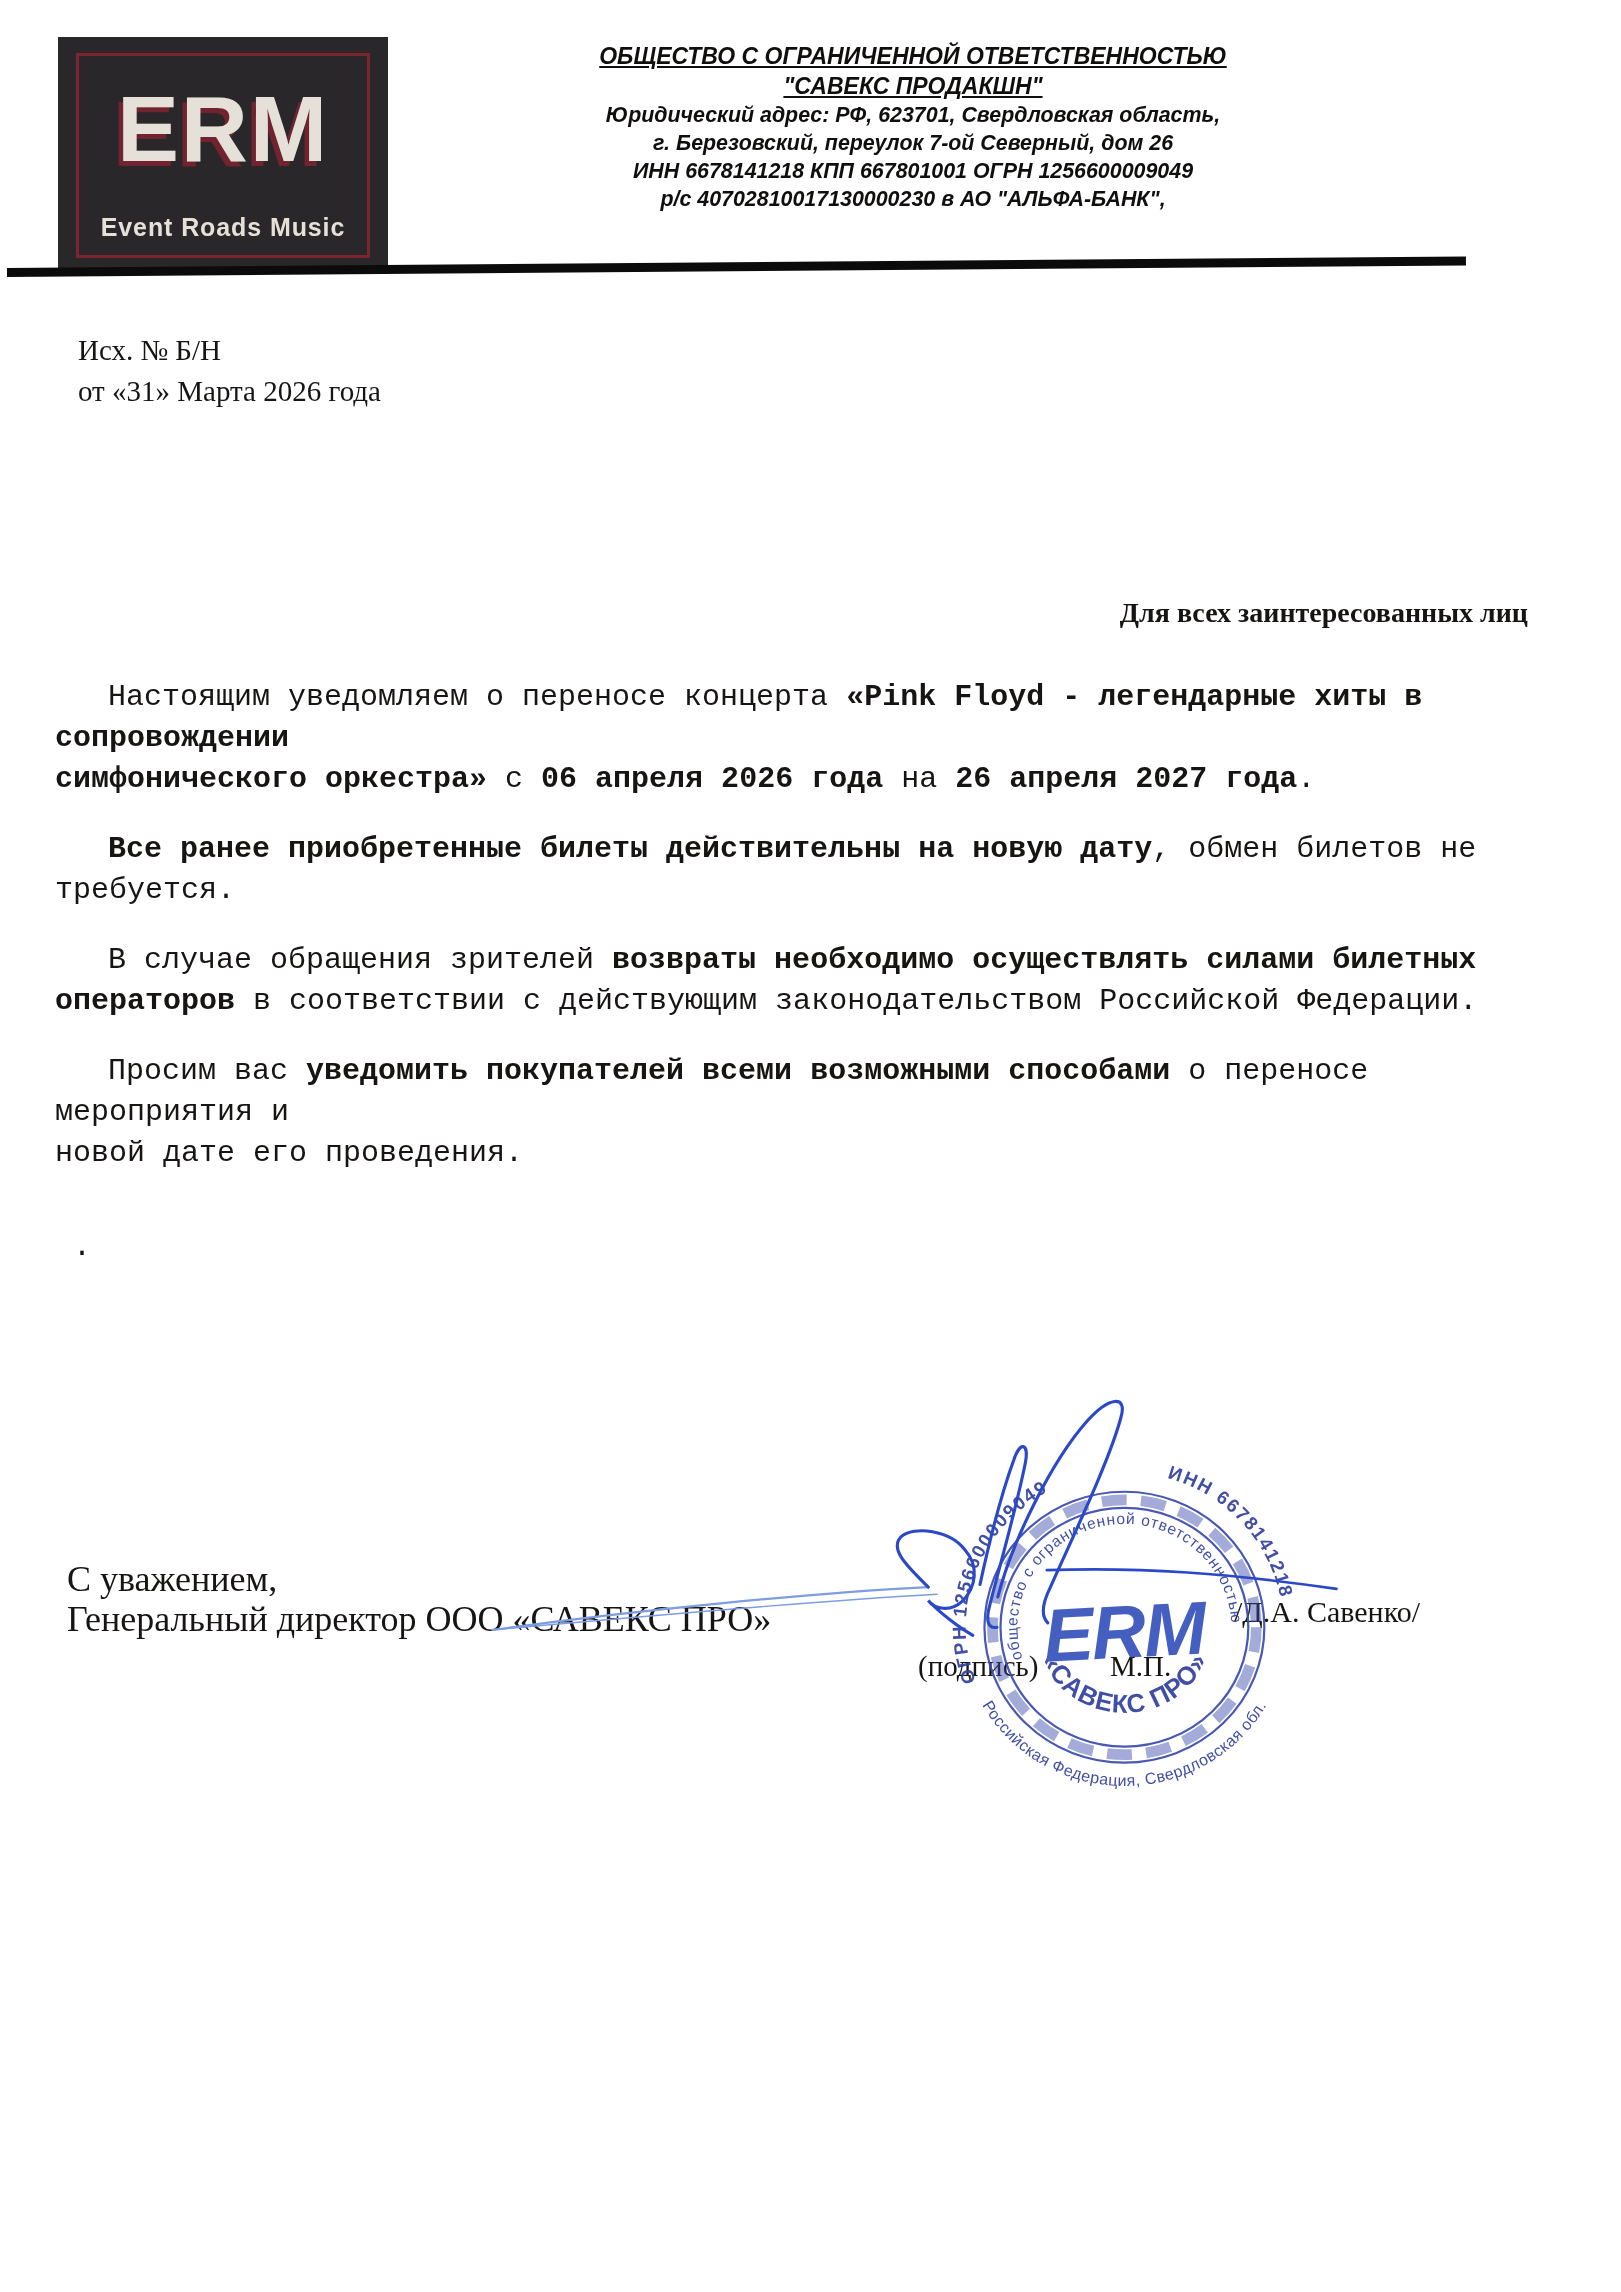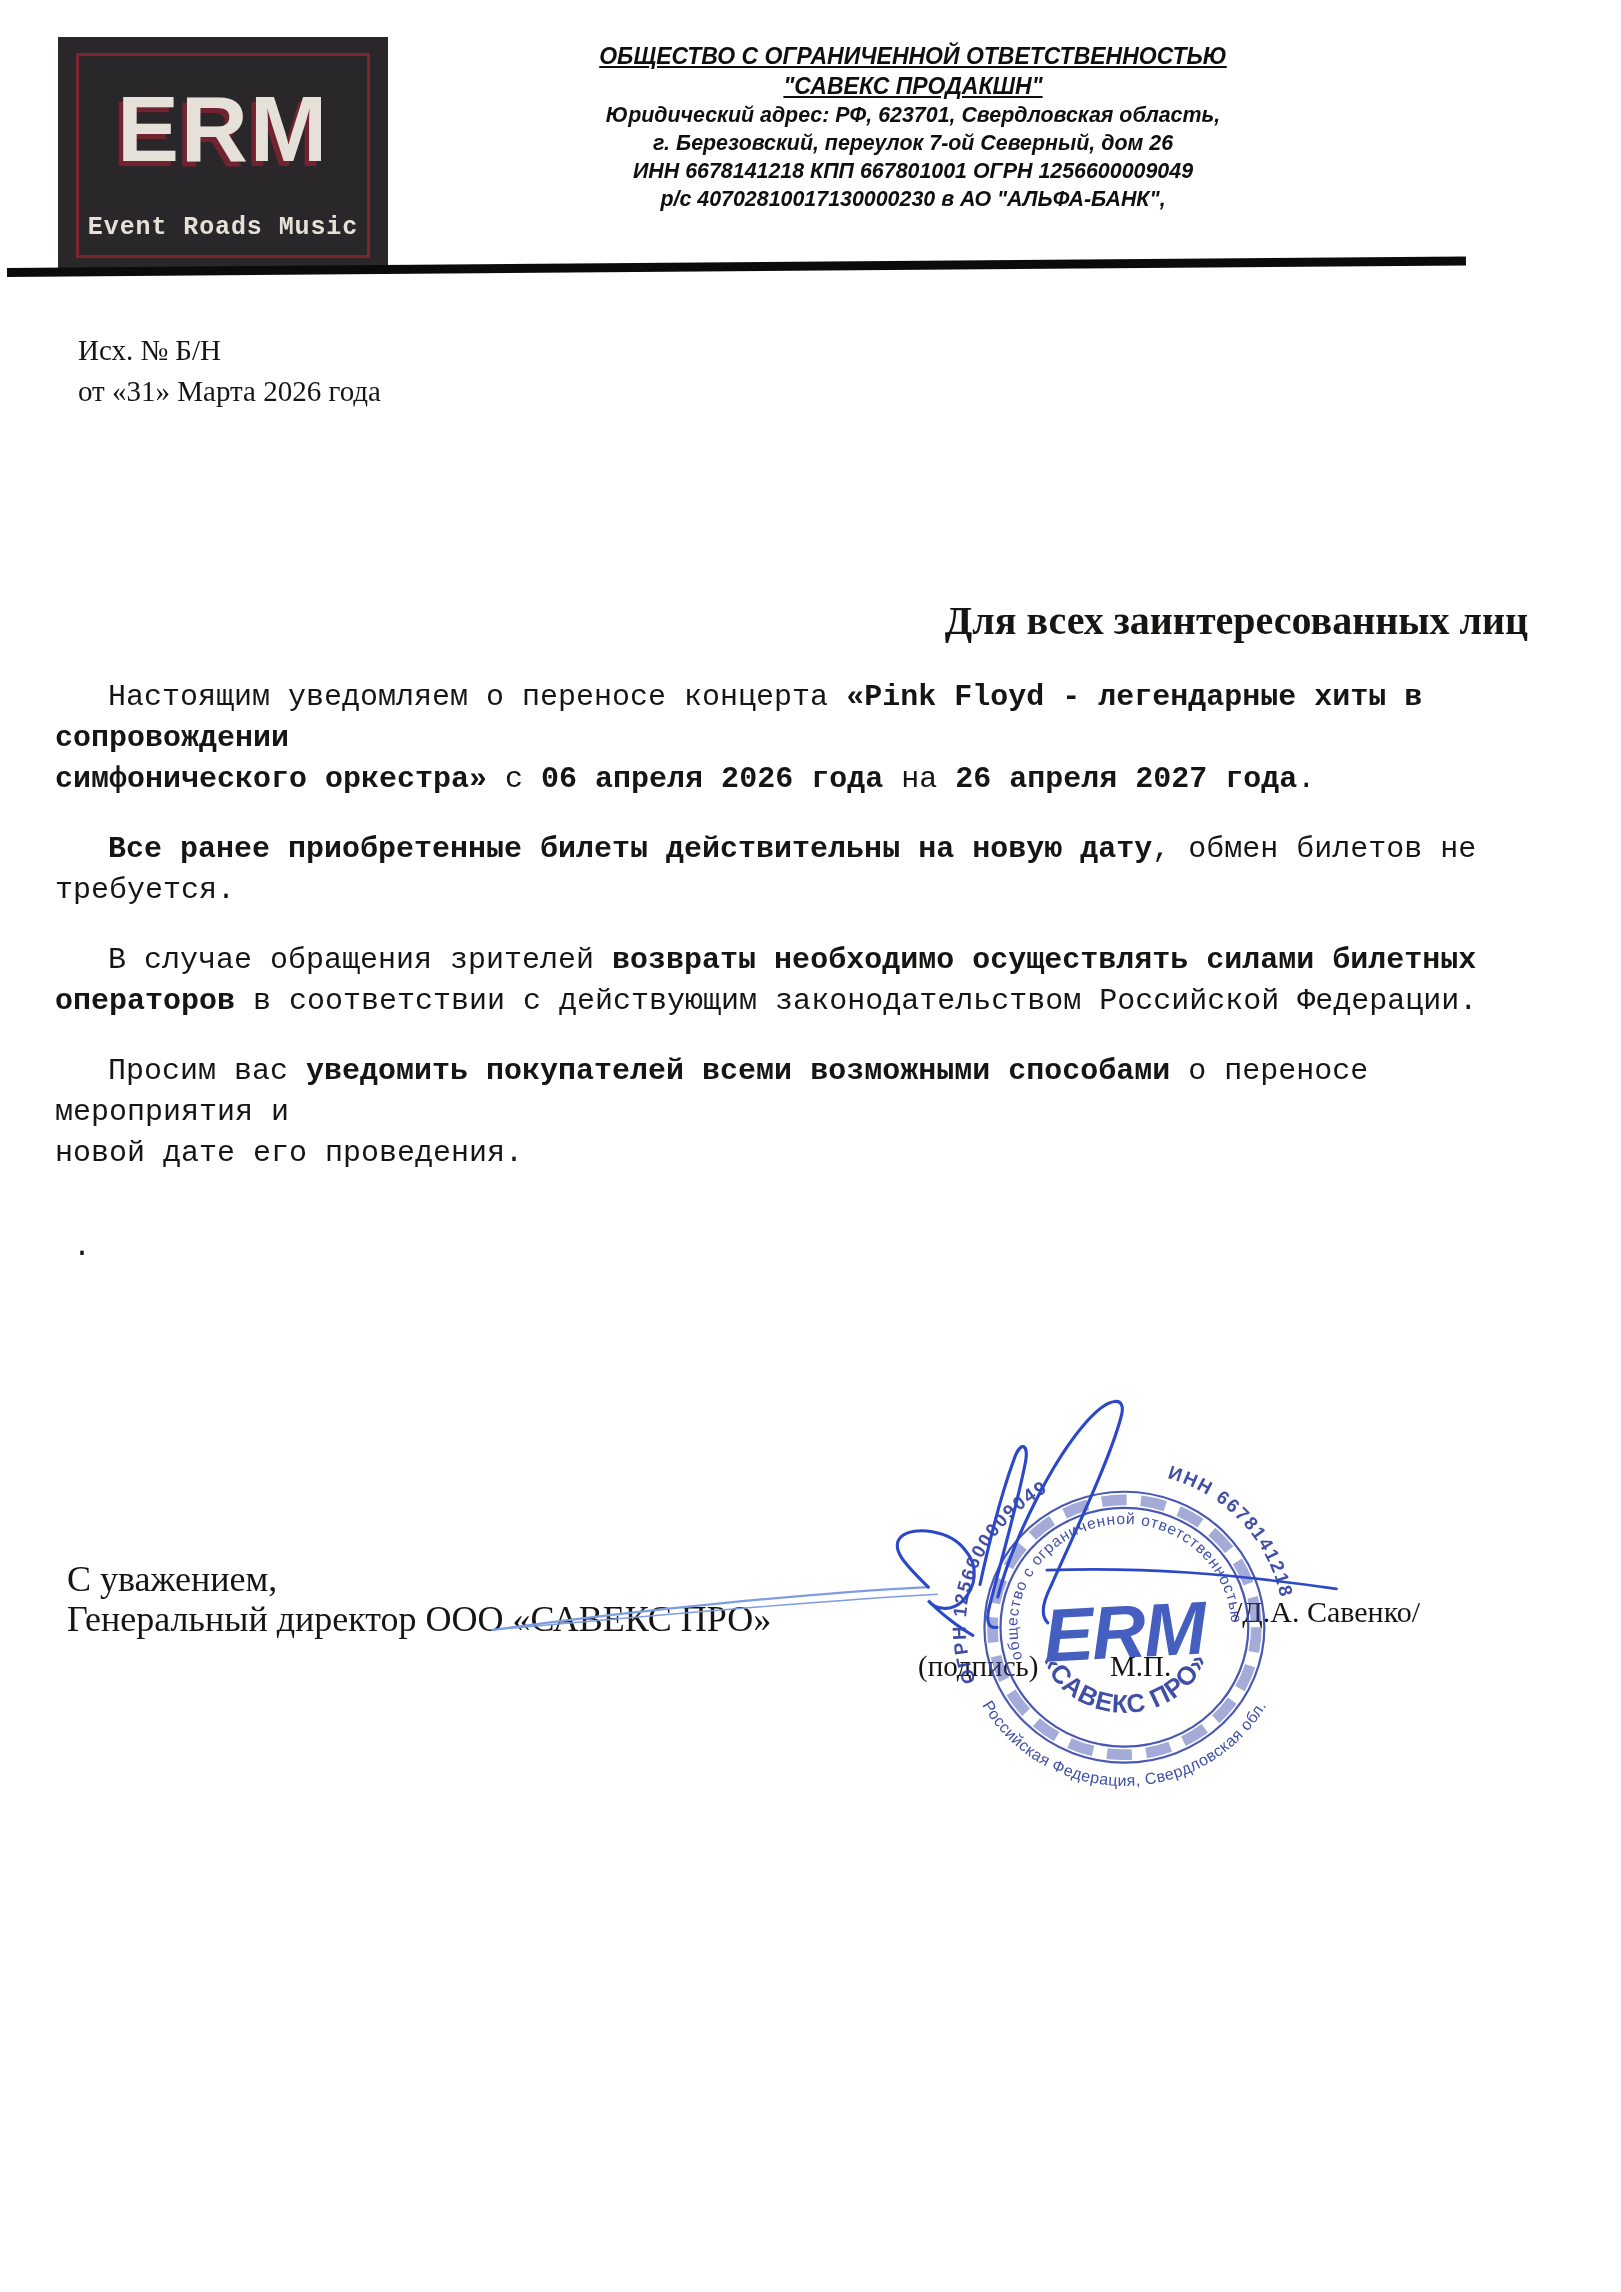--- a/index.html
+++ b/index.html
@@ -11,39 +11,39 @@
   
   .logo{position:absolute;left:58px;top:37px;width:330px;height:237px;background:#29272a;}
   .logo-frame{position:absolute;left:18px;top:16px;right:18px;bottom:16px;border:3.6px solid #7e2330;}
   .logo-erm{
     position:absolute;left:0;right:0;top:46px;text-align:center;
     font-family:"Liberation Sans", sans-serif;font-weight:bold;font-size:93px;line-height:93px;
     letter-spacing:1.8px;color:#e6e1d8;text-shadow:-4.5px 4.5px 0 rgba(126,35,48,.85);
   }
   .logo-sub{
     position:absolute;left:0;right:0;top:176px;text-align:center;
-    font-family:Liberation Mono, monospace;font-weight:bold;font-size:25px;color:#e6e1d8;letter-spacing:0.9px;
+    font-family:Liberation Sans, sans-serif;font-weight:bold;font-size:25px;color:#e6e1d8;letter-spacing:0.9px;
   }
   
   .header-info{
     position:absolute;left:481px;top:41px;width:864px;text-align:center;
     font-family:"Liberation Sans", sans-serif;font-style:italic;font-weight:bold;color:#100f0e;
   }
   .header-info .big{font-size:23px;line-height:30px;}
   .header-info .u{text-decoration:underline;}
   .header-info .small{font-size:21.4px;line-height:28px;text-align:center;}
   
   .rule{
     position:absolute;left:7.1px;top:268px;width:1459px;height:9px;background:#0b0b0b;
     transform:rotate(-0.45deg);transform-origin:left center;
   }
   
   .ref{position:absolute;left:78px;top:330px;font-size:29px;line-height:41px;}
   
-  .addressee{position:absolute;right:94px;top:597px;font-size:40px;font-weight:bold;}
+  .addressee{position:absolute;right:94px;top:597px;font-size:28px;font-weight:bold;}
   
   .body-text{position:absolute;left:55px;top:677px;width:1479px;font-size:30px;line-height:41px;}
   .body-text p{margin:0 0 29px 0;font-family:Liberation Mono, monospace;}
   .body-text p.indent{text-indent:53px;}
   .body-text p.gap-before{margin-top:53px;}
   .body-text p.dot{padding-left:18px;}
   
   .closing{position:absolute;left:67px;top:1559px;font-size:36px;line-height:40px;z-index:1;}
   .sig-label{position:absolute;font-size:29px;z-index:1;}
   .podpis{left:918px;top:1650px;}

